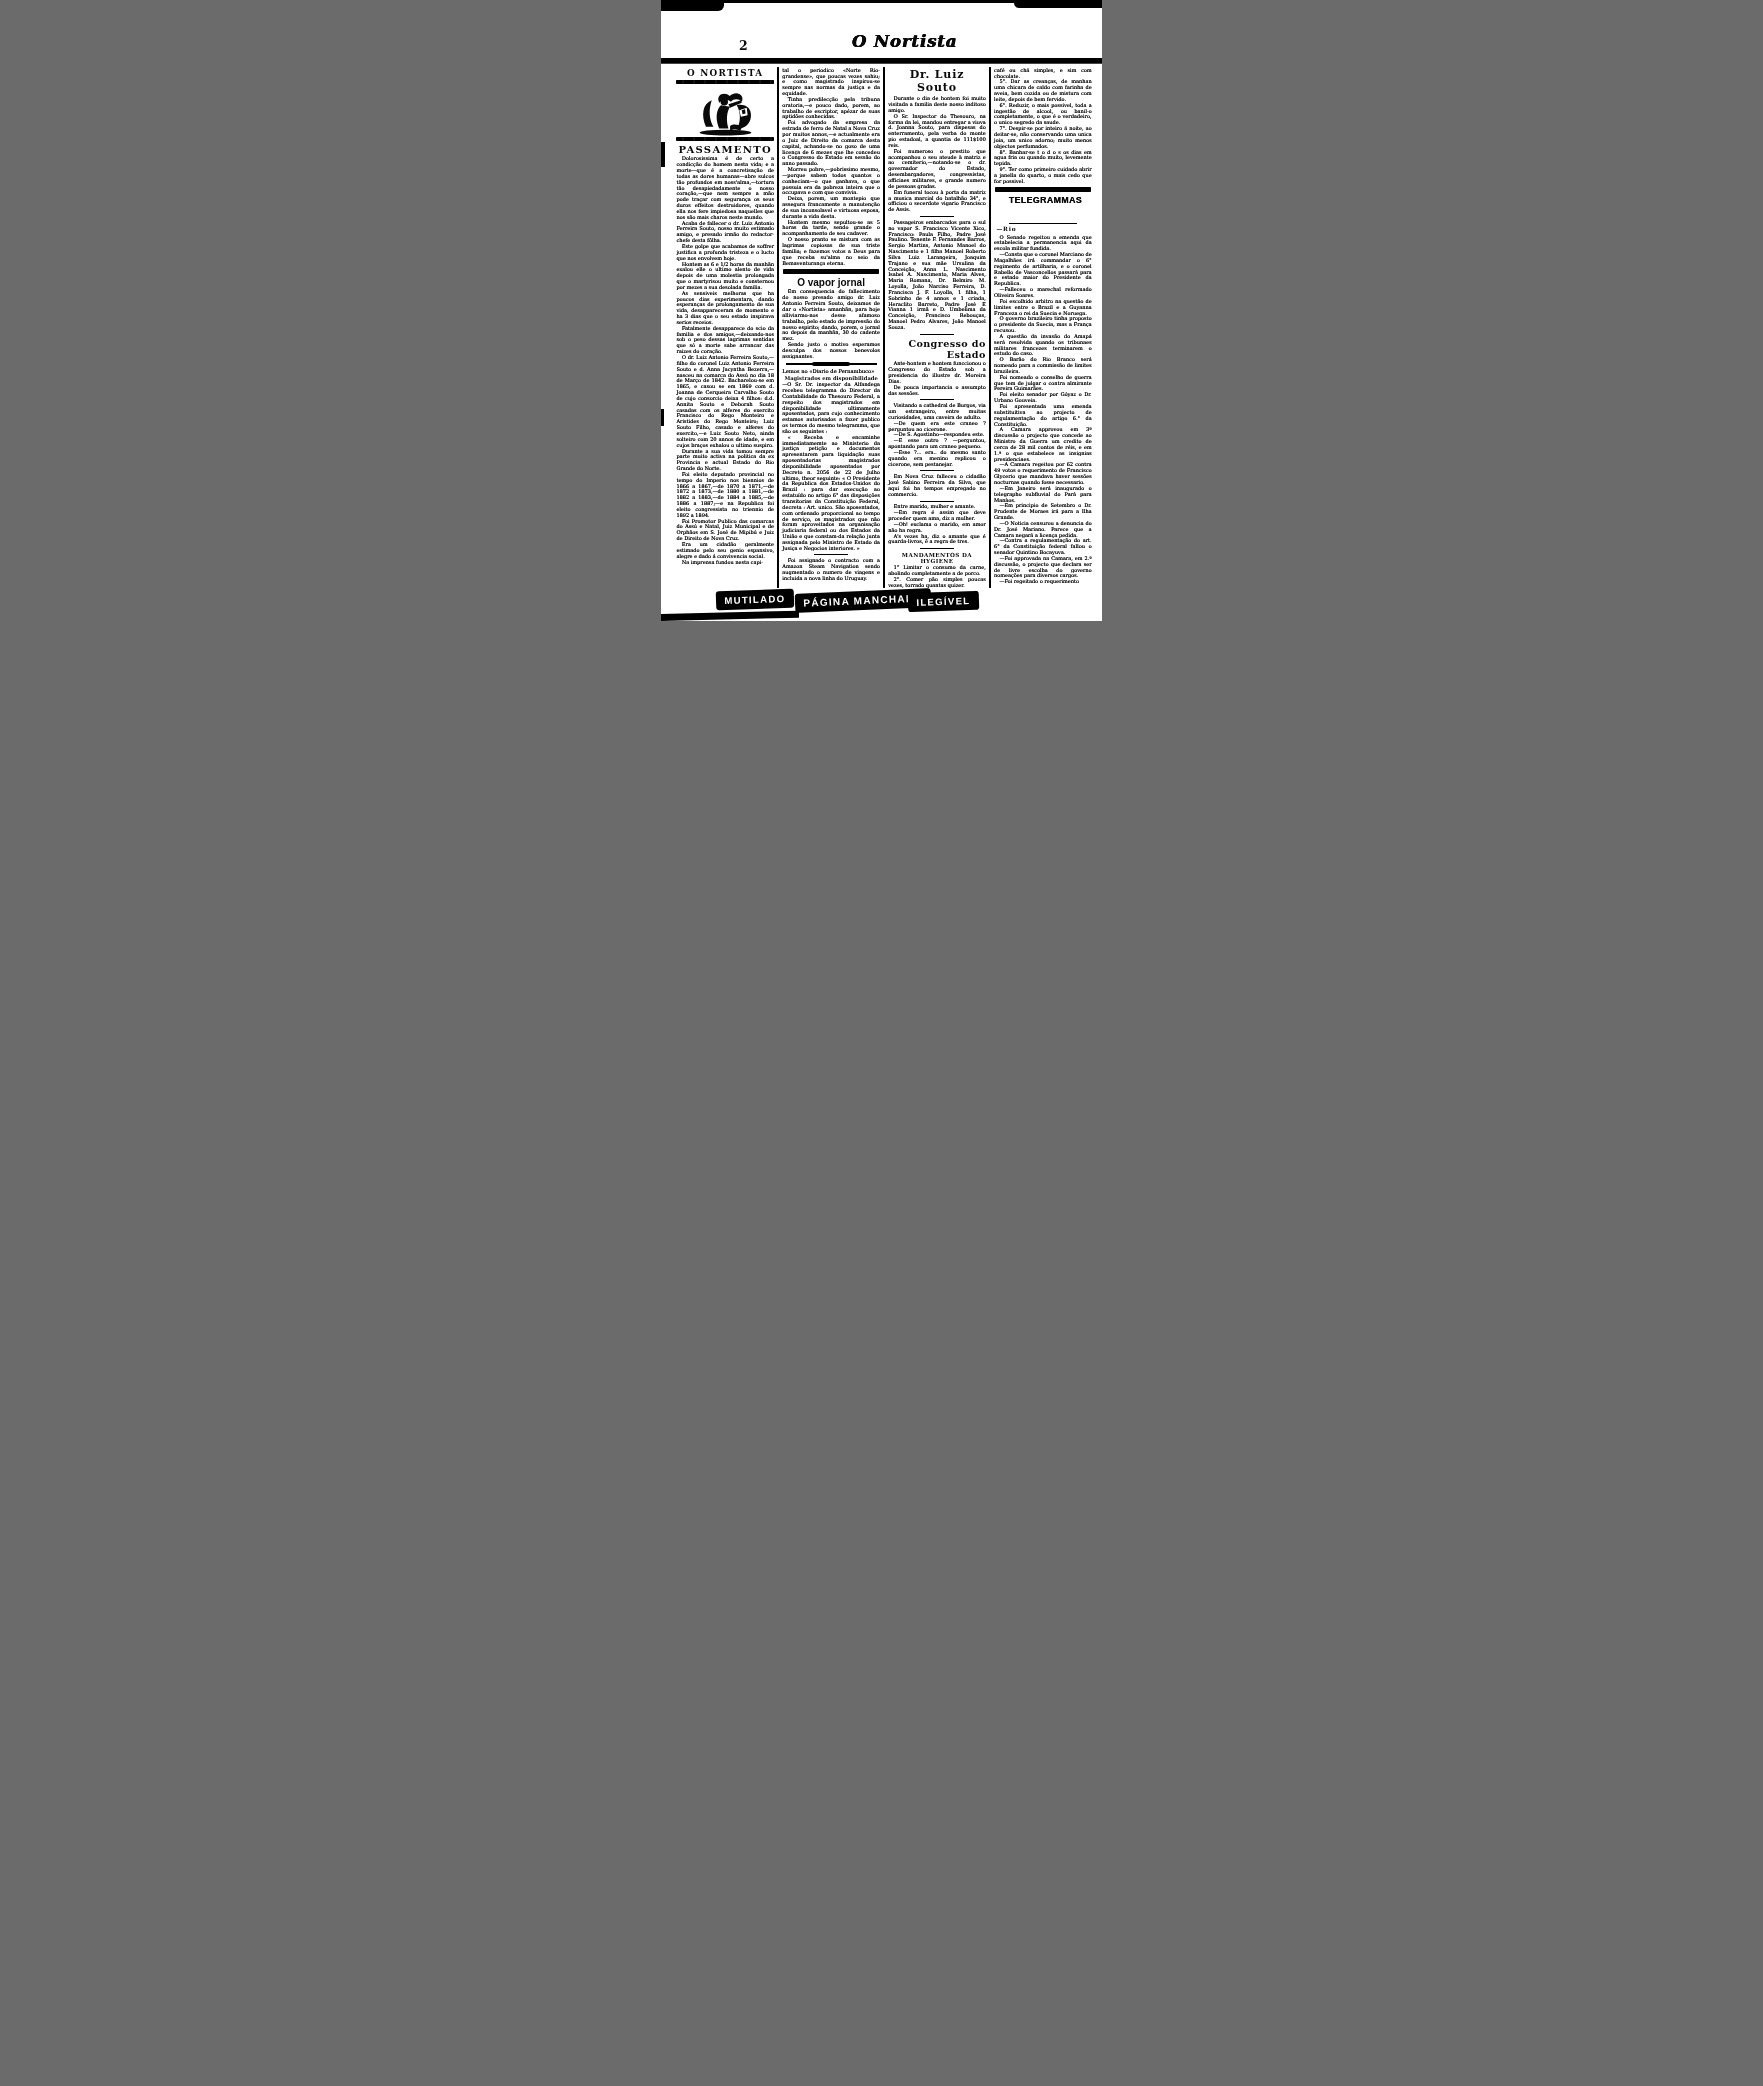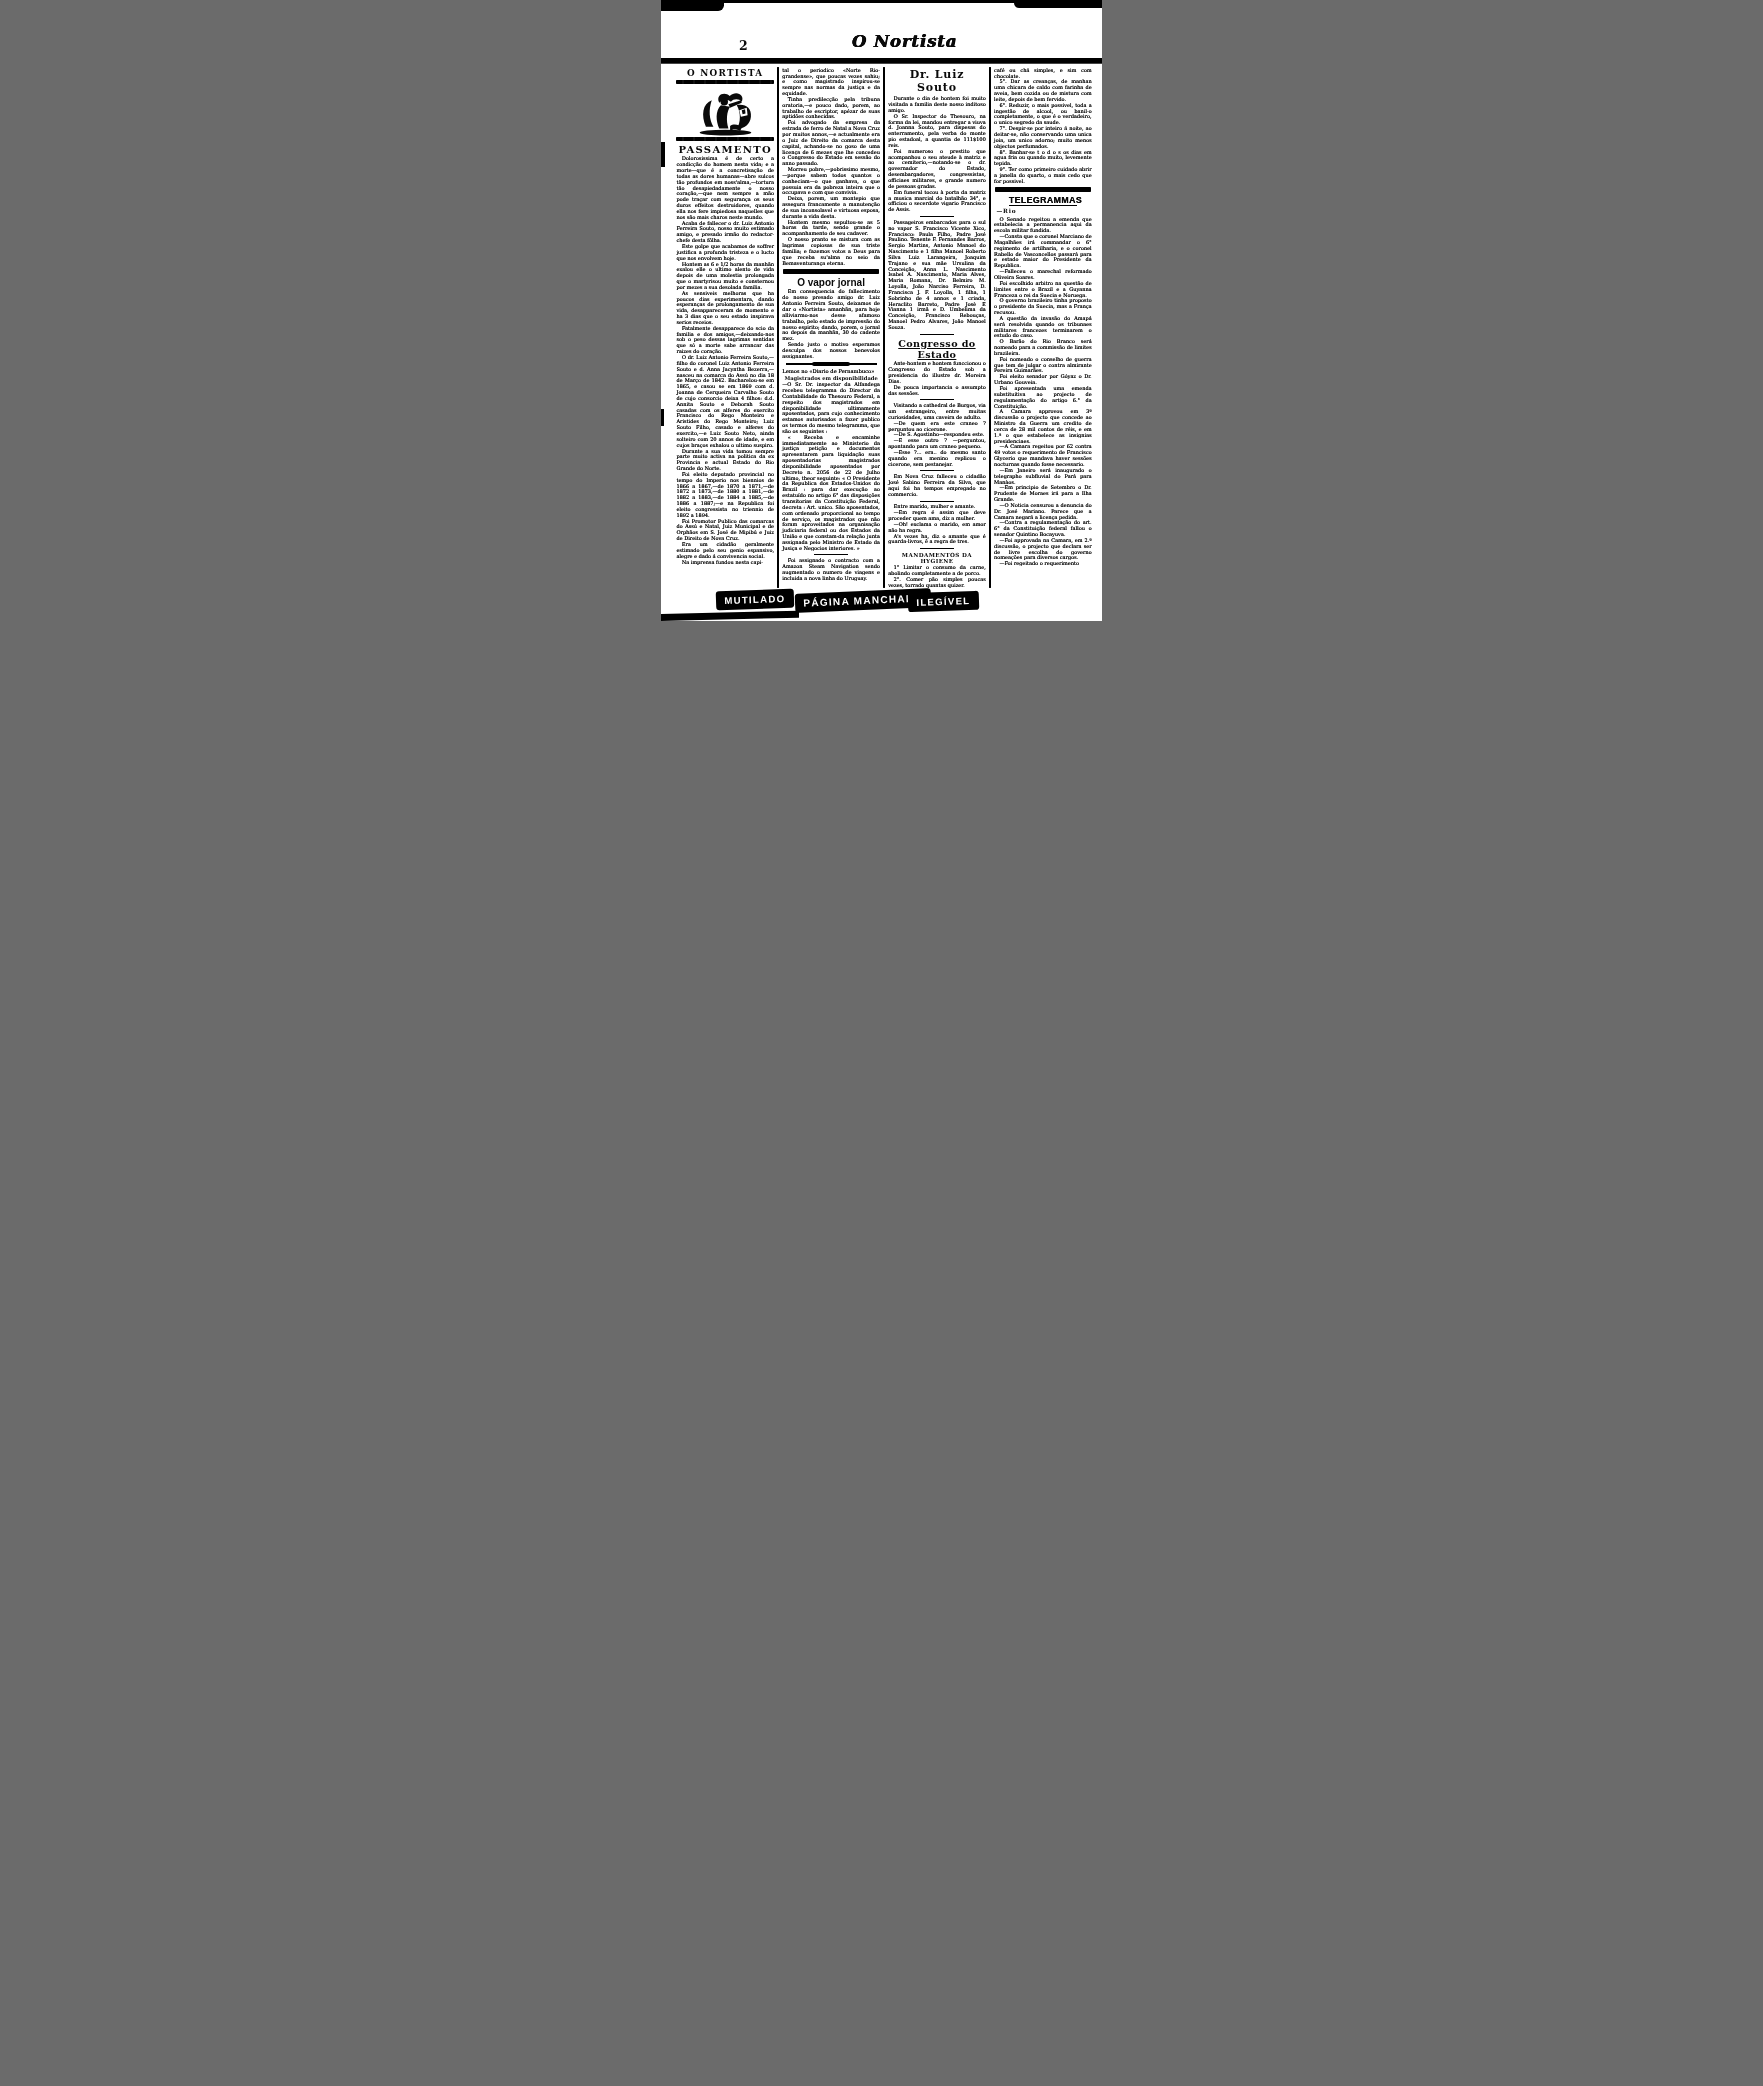--- a/index.html
+++ b/index.html
@@ -33,34 +33,34 @@
   .t.noindent{text-indent:0;}
 
   
   #c1-masthead{text-align:center;font-size:8.8px;font-weight:bold;letter-spacing:1.3px;margin:0.8px 0 1.7px;}
   .inkbar{height:3.8px;background:repeating-linear-gradient(90deg,#000 0 5.8px,#111 5.8px 8.3px,#000 8.3px 11px);
       border-radius:0.8px;margin:1.3px 0;}
   #vignette{display:block;margin:1.7px auto;}
   #c1-heading{text-align:center;font-size:10px;font-weight:bold;letter-spacing:1.3px;margin:2.5px 0 1.7px;}
 
   
-  .h-serif-lg{text-align:center;font-size:9.6px;font-weight:bold;margin:2.5px 0 1.7px;letter-spacing:0.4px;text-decoration:underline;}
+  .h-serif-lg{text-align:right;font-size:9.6px;font-weight:bold;margin:2.5px 0 1.7px;letter-spacing:0.4px;}
   .h-sans-lg{text-align:center;font-family:"Liberation Sans",sans-serif;font-size:10px;font-weight:bold;margin:2.5px 0 1.7px;}
   .h-serif-md{text-align:center;font-size:11px;font-weight:bold;letter-spacing:0.8px;margin:0.8px 0 1.7px;}
   .h-serif-sm{text-align:center;font-size:5.6px;font-weight:bold;letter-spacing:0.4px;margin:2.5px 0 1.3px;}
   .subhead-bold{font-weight:bold;text-align:center;font-size:5.2px;margin:0.8px 0;}
   .lead-in{font-size:5.2px;margin:1.7px 0 0;text-indent:0;}
   .rule-heavy{height:4.6px;background:#000;margin:2.9px 0.8px;border-radius:0.8px;}
   .rule-short{width:34%;height:1px;background:#000;margin:2.9px auto;}
   .rule-fancy{position:relative;height:1.3px;background:#000;margin:3.8px 3.3px;}
   .rule-fancy::after{content:"";position:absolute;left:50%;top:-1.3px;width:38px;height:3.8px;
       transform:translateX(-50%);background:#000;border-radius:2.1px;}
   .telegrams-head{display:block;width:70%;margin:3.3px auto 0.8px;text-align:center;
       font-family:"Liberation Sans",sans-serif;font-weight:bold;font-size:8.8px;letter-spacing:0.4px;
-      border-bottom:1.3px solid #000;padding-bottom:0;text-shadow:0.3px 0 0 #000;}
+      border-bottom:1.3px solid #000;padding-bottom:18px;text-shadow:0.3px 0 0 #000;}
   .rio{font-weight:bold;font-size:5.8px;letter-spacing:0.8px;margin:1.7px 0 2.5px;text-indent:2.5px;}
 
   
   .stamp{position:absolute;background:#000;color:#fff;font-family:"Liberation Sans",sans-serif;
       font-weight:bold;letter-spacing:1.3px;font-size:9.6px;padding:4.2px 8.3px;border-radius:3.3px;
       white-space:nowrap;}
   #stamp-1{left:55px;bottom:11.7px;transform:rotate(-2deg);}
   #stamp-2{left:134px;bottom:11px;transform:rotate(-2.5deg);font-size:10px;}
   #stamp-3{left:247px;bottom:10px;transform:rotate(-2deg);}
 </style>

